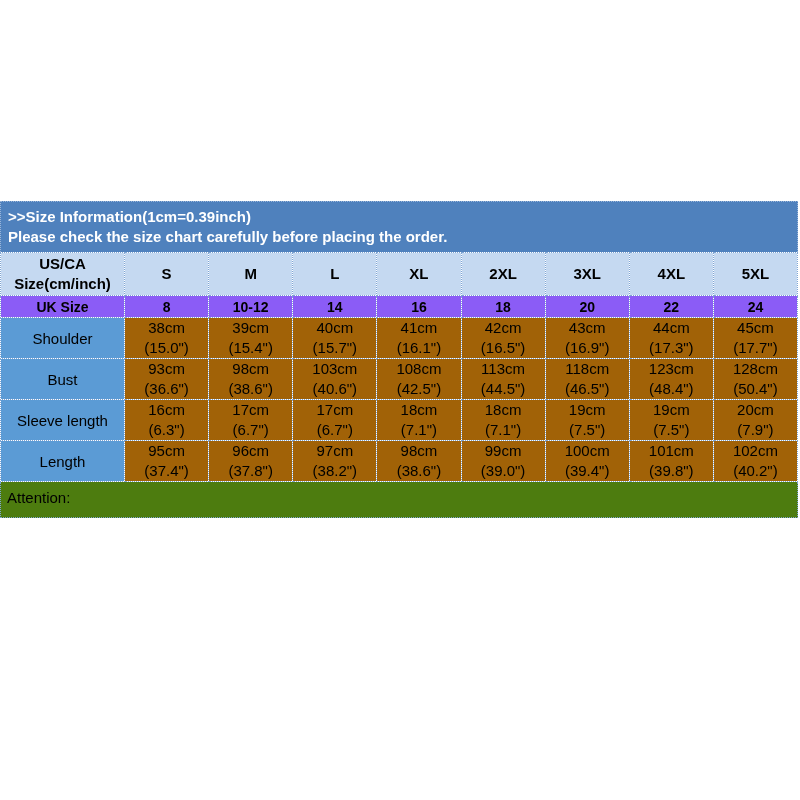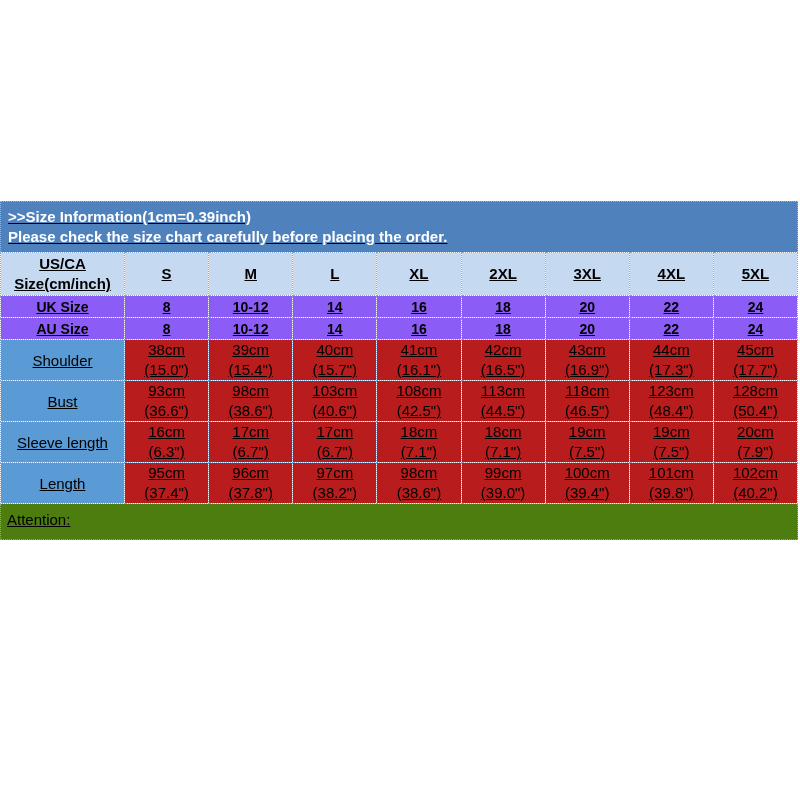--- a/index.html
+++ b/index.html
@@ -9,21 +9,20 @@
     width: 800px;
     height: 800px;
     font-family: "Liberation Sans", sans-serif;
     color: #000000;
   }
   .sheet {
     position: absolute;
     top: 201px;
     left: 0;
     width: 798px;
-    text-decoration: underline;
   }
   .banner {
     background: #4f81bd;
     color: #ffffff;
     font-weight: bold;
     font-size: 15px;
     line-height: 20px;
     padding: 5px 4px 5px 7px;
     border: 1px dotted #9ab5d9;
     border-bottom: none;
@@ -58,21 +57,21 @@
   }
   .m-row th {
     background: #5b9bd5;
     font-weight: normal;
     text-align: left;
     padding-left: 4px;
     font-size: 15px;
     margin-left: 16px;
   }
   .m-row td {
-    background: #b91c1c;
+    background: #a16207;
     height: 40px;
     line-height: 20px;
   }
   .attention {
     background: #4d7c0f;
     border: 1px dotted #7fa5d3;
     border-top: none;
     font-size: 15px;
     line-height: 22px;
     padding: 5px 4px 8px 6px;
@@ -122,31 +121,20 @@
       <td>8</td>
       <td>10-12</td>
       <td>14</td>
       <td>16</td>
       <td>18</td>
       <td>20</td>
       <td>22</td>
       <td>24</td>
     </tr>
 
-    <tr class="sys-row">
-      <th>AU Size</th>
-      <td>8</td>
-      <td>10-12</td>
-      <td>14</td>
-      <td>16</td>
-      <td>18</td>
-      <td>20</td>
-      <td>22</td>
-      <td>24</td>
-    </tr>
 
     <tr class="m-row">
       <th>Shoulder</th>
       <td>
             <div>38cm</div>
             <div>(15.0")</div>
           </td>
       <td>
             <div>39cm</div>
             <div>(15.4")</div>

